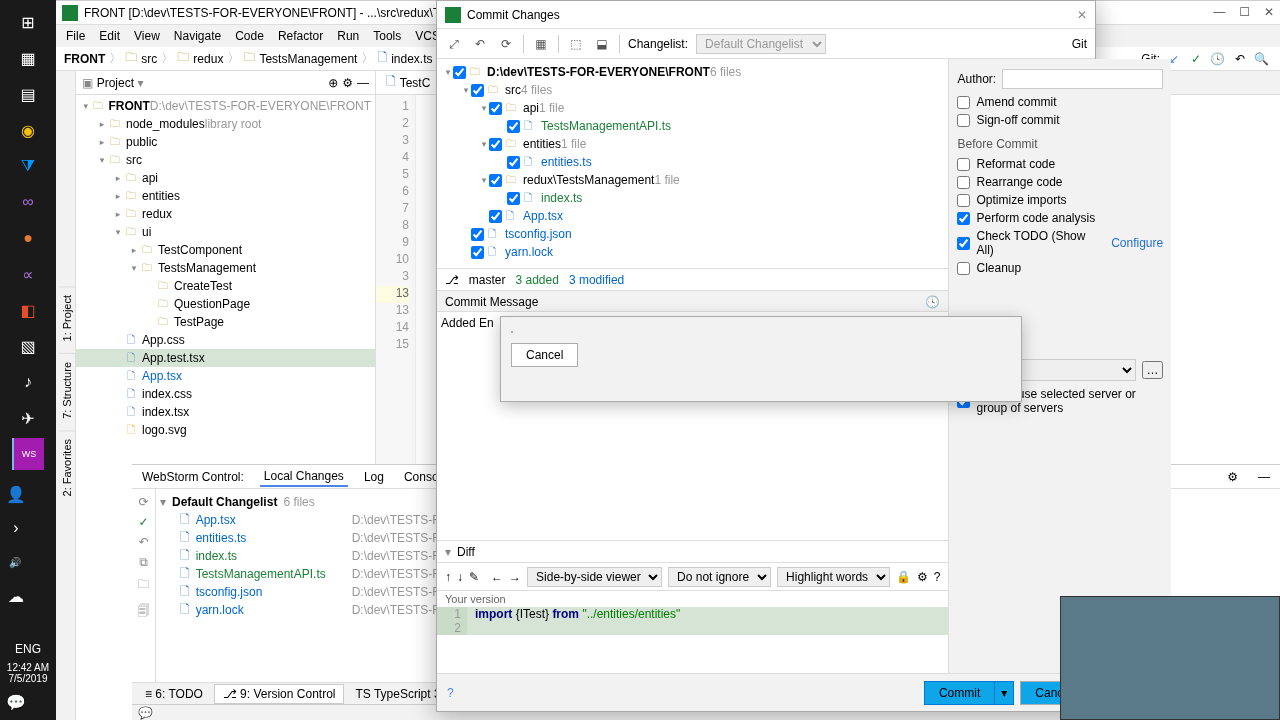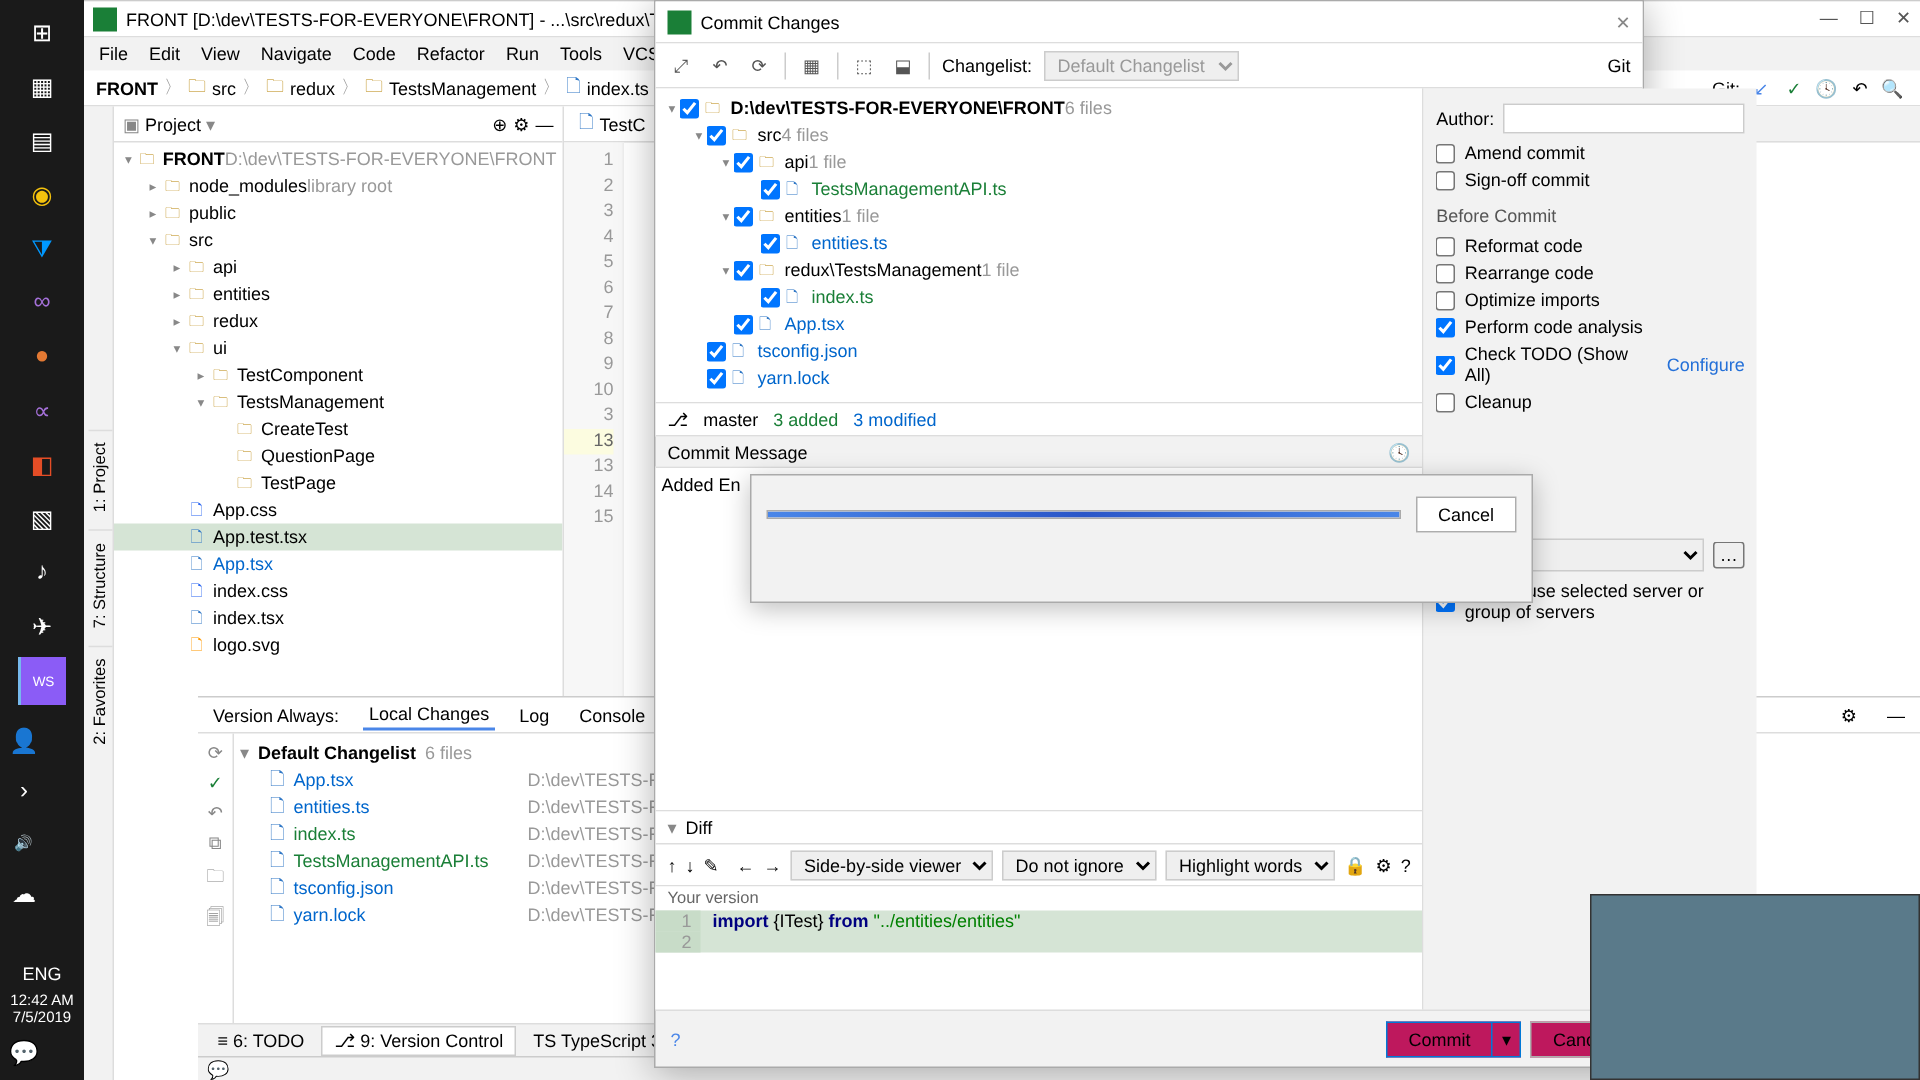--- a/index.html
+++ b/index.html
@@ -105,37 +105,37 @@
 .diff-label { padding: 2px 8px; font-size: 11px; color: #666; }
 .diff-code { background: #d5e4d5; font-family: "Consolas", monospace; }
 .diff-code .line { display: flex; }
 .diff-code .ln { width: 30px; text-align: right; padding-right: 6px; color: #999; background: #c8dcc8; }
 .diff-code .code { padding-left: 8px; }
 .diff-code .kw { color: #000080; font-weight: bold; }
 .diff-code .str { color: #008000; }
 
 .dlg-footer { height: 38px; display: flex; align-items: center; justify-content: space-between; padding: 0 10px; border-top: 1px solid #ddd; }
 .dlg-footer .btns { display: flex; gap: 6px; }
-.dlg-footer button { padding: 4px 14px; border: 1px solid #adadad; background: #be185d; }
+.dlg-footer button { padding: 4px 14px; border: 1px solid #adadad; background: #0ea5e9; }
 .dlg-footer button.primary { border: 1px solid #0078d7; }
 .dlg-footer .splitbtn { display: flex; }
 .dlg-footer .splitbtn button:first-child { border-right: none; }
 .dlg-footer .splitbtn button.dd { padding: 4px 6px; }
 
 .right-row { display: flex; align-items: center; margin-bottom: 6px; gap: 6px; }
 .right-row input[type=text] { flex: 1; border: 1px solid #ccc; padding: 2px; background: #fff; }
 .section-label { font-weight: normal; color: #555; margin: 10px 0 6px; }
 .chk-row { display: flex; align-items: center; gap: 6px; margin-bottom: 4px; }
 .chk-row a { color: #2470d8; text-decoration: none; }
 .server-select { width: 100%; border: 1px solid #ccc; padding: 2px; }
 
 
 .progress-modal { position: absolute; left: 500px; top: 316px; width: 522px; height: 86px; background: #f2f2f2; border: 1px solid #aaa; box-shadow: 0 4px 16px rgba(0,0,0,0.25); }
 .progress-modal .ptitle { text-align: center; padding: 6px; background: #fff; border-bottom: 1px solid #ddd; }
-.progress-modal .pbody { display: flex; align-items: center; padding: 14px 10px; gap: 10px; }
+.progress-modal .pbody { display: flex; align-items: flex-start; padding: 14px 10px; gap: 10px; flex-direction: column; }
 .progress-bar { flex: 1; height: 6px; background: #d0d0d0; border: 1px solid #aaa; position: relative; overflow: hidden; }
 .progress-bar .fill { height: 100%; width: 100%; background: linear-gradient(90deg, #4a86e8, #2a56c8, #4a86e8); }
 .progress-modal button { padding: 4px 14px; border: 1px solid #adadad; background: #fff; }
 
 .window-btns { position: absolute; right: 6px; top: 4px; display: flex; gap: 14px; color: #555; }
 
 .git-right { position: absolute; right: 10px; top: 50px; display: flex; align-items: center; gap: 6px; }
 .git-right .g { width: 16px; height: 16px; display: flex; align-items: center; justify-content: center; }
 
 .editor-right-tabs { position: absolute; right: 10px; top: 76px; display: flex; gap: 2px; }
@@ -152,21 +152,21 @@
   <div class="ticon">▤</div>
   <div class="ticon" style="color:#f4c20d">◉</div>
   <div class="ticon" style="color:#0098ff">⧩</div>
   <div class="ticon" style="color:#a470d8">∞</div>
   <div class="ticon" style="color:#e37933">●</div>
   <div class="ticon" style="color:#a470d8">∝</div>
   <div class="ticon" style="color:#e44d26">◧</div>
   <div class="ticon">▧</div>
   <div class="ticon">♪</div>
   <div class="ticon">✈</div>
-  <div class="ticon active" style="background:#8b5cf6;color:#fff;font-size:9px">WS</div>
+  <div class="ticon active" style="background:#a21caf;color:#fff;font-size:9px">WS</div>
   <div class="win-bottom">
     <div style="margin-bottom:30px">
       <div class="ticon">👤</div>
       <div class="ticon">›</div>
       <div class="ticon" style="font-size:10px">🔊</div>
       <div class="ticon">☁</div>
     </div>
     <div>ENG</div>
     <div style="font-size:10px;margin-top:6px">12:42 AM</div>
     <div style="font-size:10px">7/5/2019</div>
@@ -361,21 +361,21 @@
             <div class="">14</div>
             <div class="">15</div>
           </div>
         <div style="flex:1"></div>
       </div>
     </div>
   </div>
 
   <div class="ide-bottom">
     <div class="vc-tabs">
-      <span>Version Always:</span>
+      <span>WebStorm Control:</span>
       <span class="active">Local Changes</span>
       <span>Log</span>
       <span>Console</span>
       <span style="color:#999">×</span>
       <span>Update</span>
       <span style="flex:1"></span>
       <span>⚙</span>
       <span>—</span>
     </div>
     <div class="vc-body">

